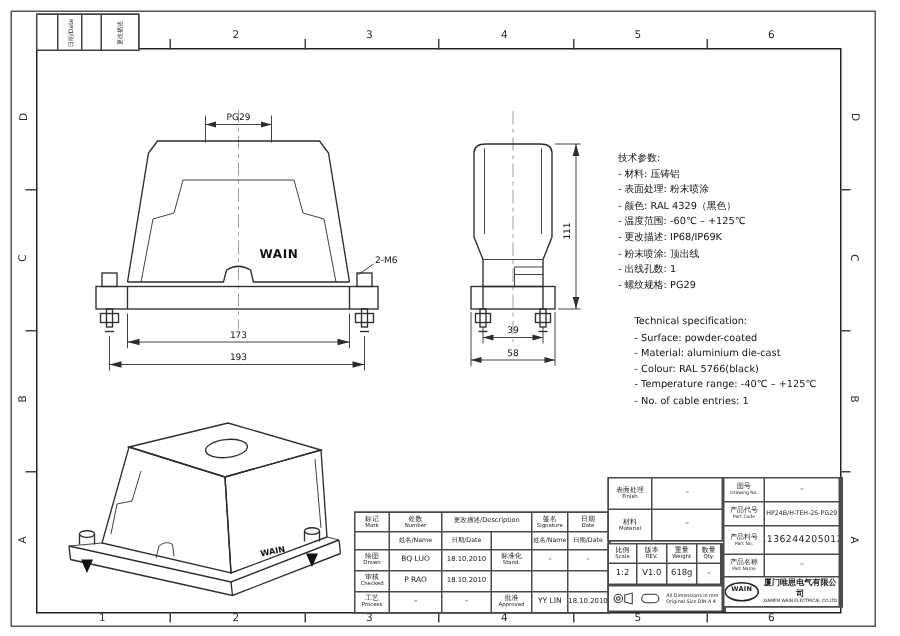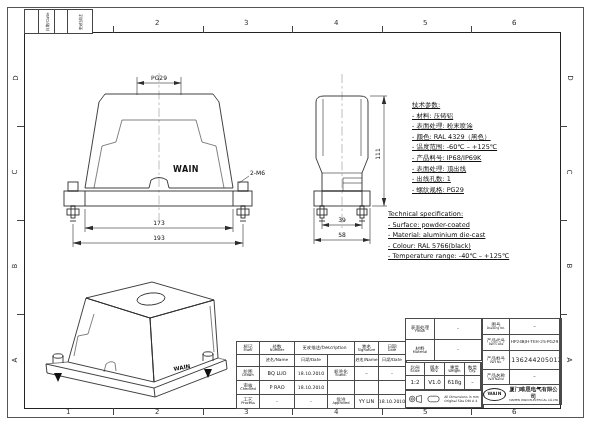--- a/index.html
+++ b/index.html
@@ -19,21 +19,21 @@
   svg.view path, svg.view line, svg.view rect, svg.view circle, svg.view ellipse, svg.view polyline
     {fill:none;stroke:#2d2d2d;stroke-width:0.9;}
   svg.view .thin{stroke-width:0.6;}
   svg.view .cl{stroke:#8a8a8a;stroke-width:0.55;stroke-dasharray:9 3 2.5 3;}
   svg.view text{fill:#111;stroke:none;font-family:"DejaVu Sans",sans-serif;}
   svg.view .dimtxt{font-size:6px;}
   svg.view .brand{font-size:8px;font-weight:bold;letter-spacing:.4px;}
   svg.view .arrow{fill:#2d2d2d;stroke:none;}
   svg.view .blacktip{fill:#111;stroke:none;}
   
-  .spec{position:absolute;font-size:6.5px;line-height:10.6px;white-space:nowrap;color:#111;text-decoration:underline;}
+  .spec{position:absolute;font-size:6.5px;line-height:10.6px;white-space:nowrap;color:#111;}
   .spec div{height:10.6px;}
   
   .tb{position:absolute;display:grid;gap:1px;background:#4a4a4a;border:1px solid #4a4a4a;}
   .tb>div{background:#fff;display:flex;align-items:center;justify-content:center;
           text-align:center;overflow:hidden;flex-direction:column;line-height:1.1;}
   .cn{font-size:4.6px;} .en{font-size:3.6px;} .val{font-size:5px;}
   .valbig{font-size:6.2px;letter-spacing:.3px;}
   .valcode{font-size:4.2px;}
   .diag{background:linear-gradient(to top right,#fff 48%,#4a4a4a 48%,#4a4a4a 52%,#fff 52%);}
   .symrow{flex-direction:row !important;gap:2px;justify-content:space-evenly !important;}
@@ -231,32 +231,33 @@
     </g>
     <text x="146" y="99" transform="rotate(-11 146 99)" style="font-size:5.5px;font-weight:bold">WAIN</text>
   </svg>
 
   <div class="spec" style="left:412px;top:100px">
     <div>技术参数:</div>
     <div>- 材料: 压铸铝</div>
     <div>- 表面处理: 粉末喷涂</div>
     <div>- 颜色: RAL 4329（黑色）</div>
     <div>- 温度范围: -60℃ – +125℃</div>
-    <div>- 产品料号: IP68/IP69K</div>
-    <div>- 表面处理: 顶出线</div>
+    <div>- 更改描述: IP68/IP69K</div>
+    <div>- 粉末喷涂: 顶出线</div>
     <div>- 出线孔数: 1</div>
     <div>- 螺纹规格: PG29</div>
   </div>
 
-  <div class="spec" style="left:388px;top:209px;line-height:10.3px">
+  <div class="spec" style="left:423px;top:209px;line-height:10.3px">
     <div>Technical specification:</div>
     <div>- Surface: powder-coated</div>
     <div>- Material: aluminium die-cast</div>
     <div>- Colour: RAL 5766(black)</div>
     <div>- Temperature range: -40℃ – +125℃</div>
+    <div>- No. of cable entries: 1</div>
   </div>
 
   <div class="tb" style="left:236px;top:341px;width:169px;
        grid-template-columns:22px 34px 32px 26px 23px 26px;
        grid-template-rows:12px 11px 13px 13px 13px">
     <div>
       <span class="cn">标记</span>
       <span class="en">Mark</span>
     </div>
     <div>

